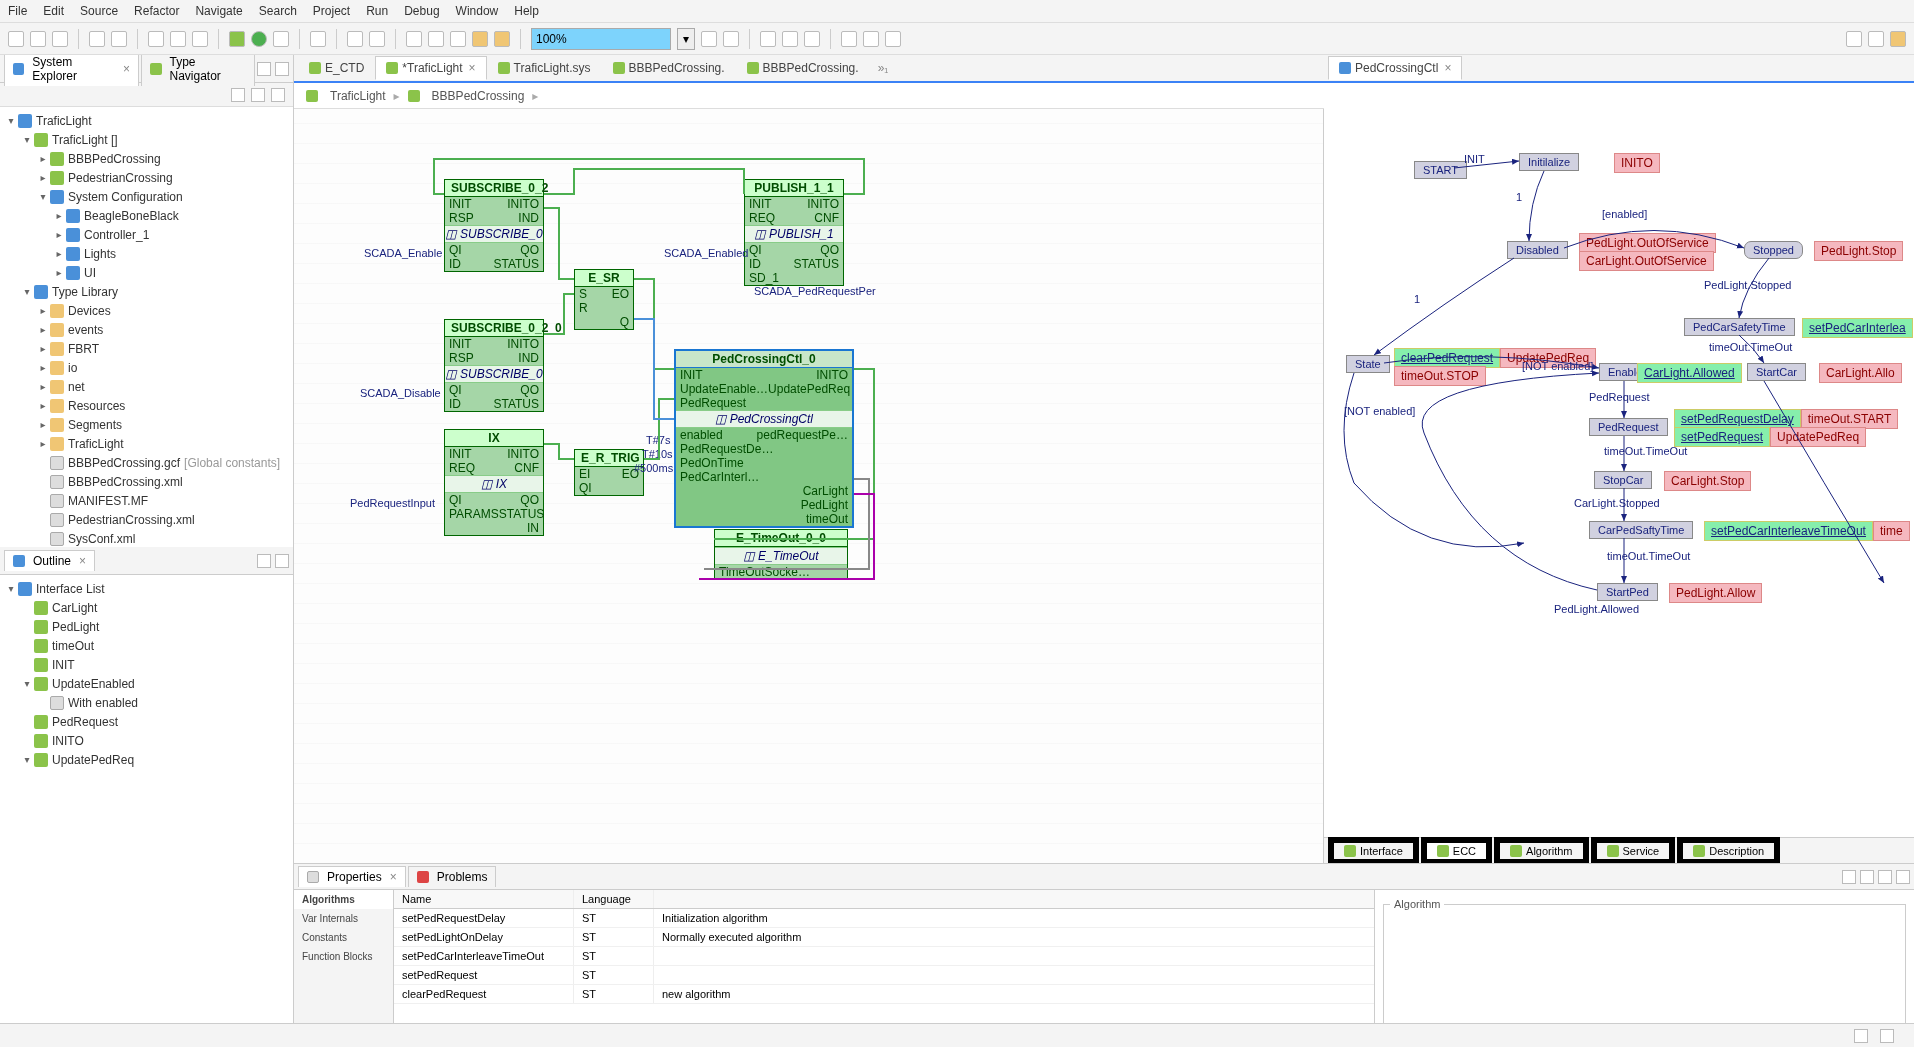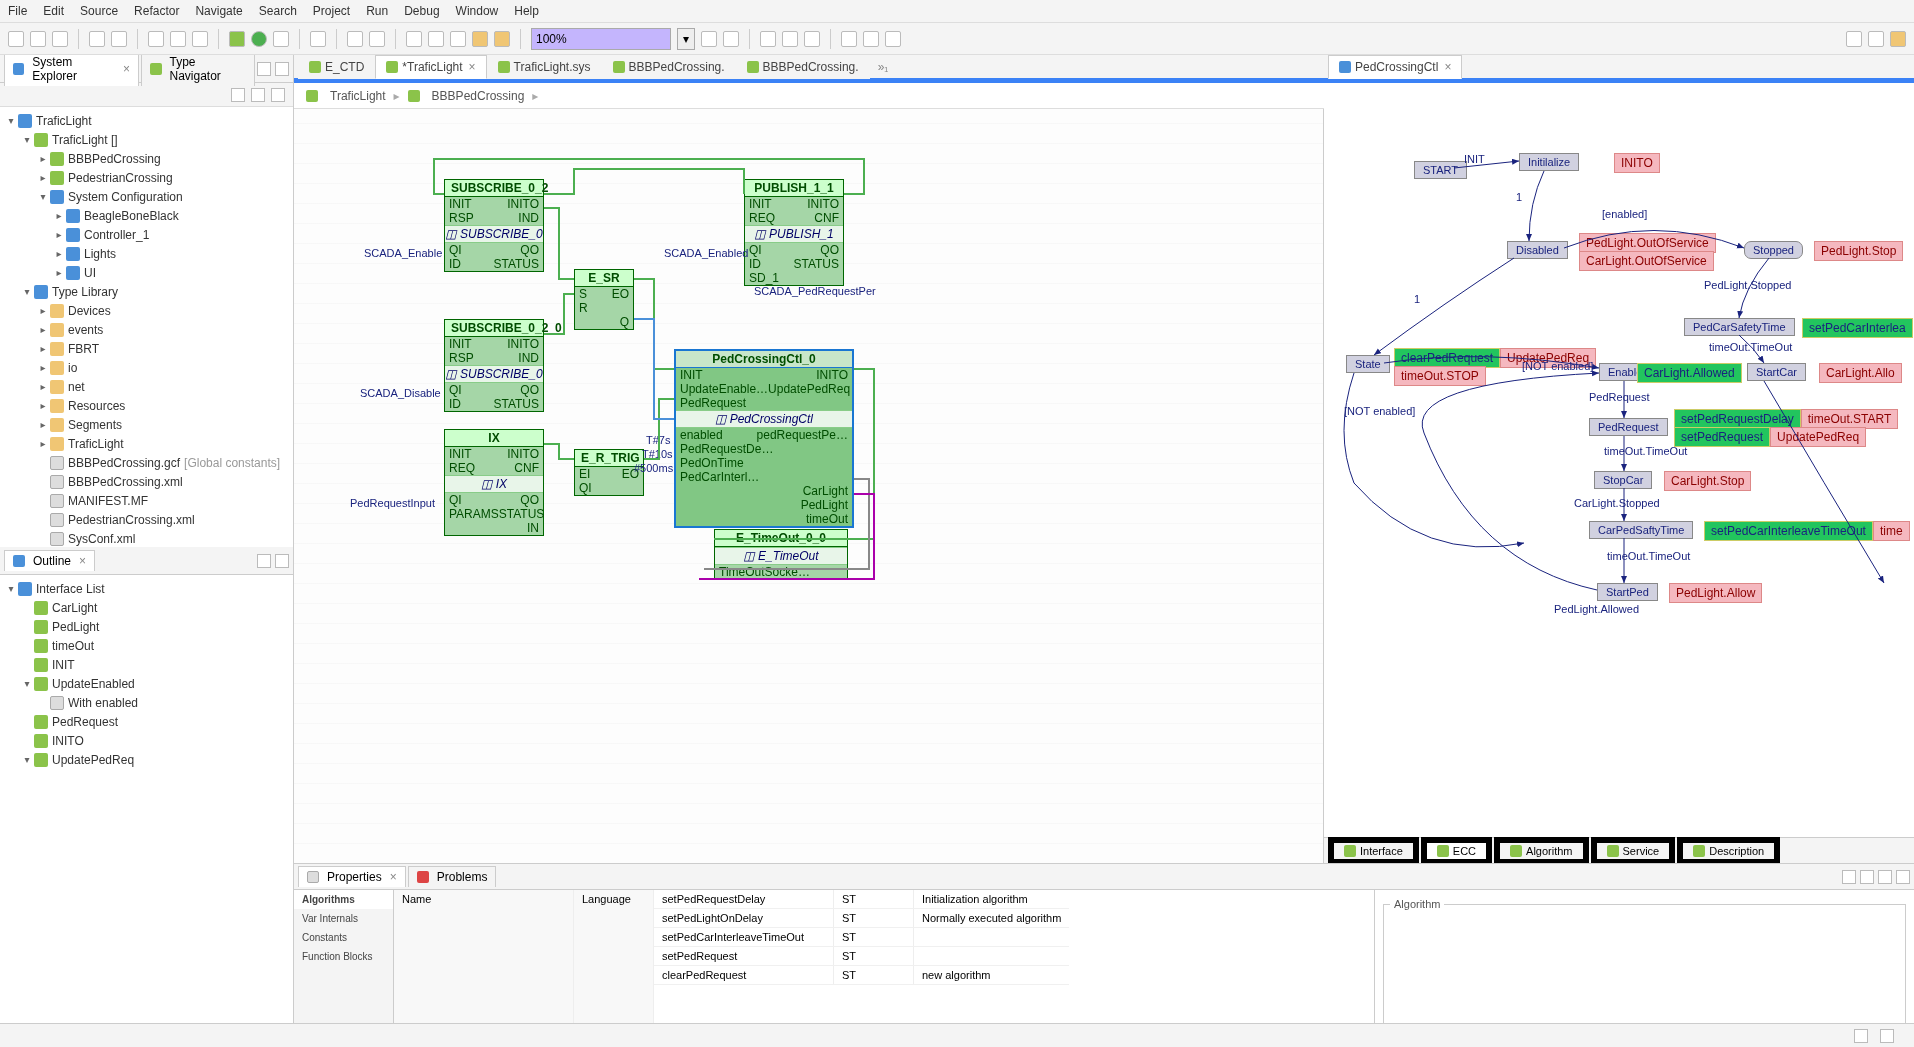--- a/index.html
+++ b/index.html
@@ -2,21 +2,21 @@
 <html><head>
 <meta charset="utf-8">
 <style>
 * { margin: 0; padding: 0; box-sizing: border-box; font-family: "Segoe UI", Tahoma, sans-serif; font-size: 12px; }
 body { background: #f4f4f4; width: 1914px; height: 1047px; overflow: hidden; display: flex; flex-direction: column; }
 .menubar { background: #f4f4f4; border-bottom: 1px solid #ddd; padding: 4px 8px; display: flex; gap: 16px; }
 .menubar span { cursor: pointer; color: #333; }
 .toolbar { background: #f4f4f4; border-bottom: 1px solid #ddd; padding: 4px 8px; display: flex; align-items: center; gap: 6px; height: 32px; }
 .toolbar .icon { width: 16px; height: 16px; display: inline-block; border: 1px solid #bbb; background: #fff; border-radius: 2px; }
 .toolbar .sep { width: 1px; height: 20px; background: #ccc; margin: 0 4px; }
-.toolbar input.zoom { width: 140px; height: 22px; border: 1px solid #aaa; padding: 0 4px; background: #c4b5fd; }
+.toolbar input.zoom { width: 140px; height: 22px; border: 1px solid #aaa; padding: 0 4px; background: #7dd3fc; }
 .toolbar .dd { width: 18px; height: 22px; border: 1px solid #aaa; background: #eee; display: flex; align-items: center; justify-content: center; }
 .main { flex: 1; display: flex; overflow: hidden; }
 .left { width: 294px; display: flex; flex-direction: column; border-right: 1px solid #ccc; background: #fff; }
 .view-tabs { display: flex; align-items: center; background: #f4f4f4; border-bottom: 1px solid #ccc; padding: 2px 4px; height: 28px; }
 .view-tab { display: flex; align-items: center; gap: 4px; padding: 3px 8px; background: #fff; border: 1px solid #ccc; border-bottom: none; margin-right: 2px; font-size: 11px; }
 .view-tab.inactive { background: #f4f4f4; }
 .view-tab .x { color: #888; cursor: pointer; margin-left: 4px; }
 .view-actions { margin-left: auto; display: flex; gap: 4px; }
 .view-actions .icon { width: 14px; height: 14px; border: 1px solid #bbb; background: #fff; }
 .mini-toolbar { height: 24px; background: #f4f4f4; border-bottom: 1px solid #ddd; display: flex; justify-content: flex-end; align-items: center; padding: 0 8px; gap: 6px; }
@@ -27,21 +27,21 @@
 .ticon { width: 14px; height: 14px; margin-right: 4px; display: inline-block; background: #f90; border-radius: 2px; }
 .ticon.blue { background: #4a90d9; }
 .ticon.green { background: #8bc34a; }
 .ticon.folder { background: #f0c674; }
 .ticon.file { background: #ddd; border: 1px solid #aaa; }
 .tree-row .lbl { color: #333; }
 .tree-row .hint { color: #999; margin-left: 4px; }
 .ind0 { padding-left: 2px; } .ind1 { padding-left: 18px; } .ind2 { padding-left: 34px; }
 .ind3 { padding-left: 50px; }
 .center { flex: 1; display: flex; flex-direction: column; overflow: hidden; }
-.editor-tabs { display: flex; align-items: center; background: #f4f4f4; border-bottom: 5px solid #3b82f6; height: 28px; padding: 0 4px; position: relative; }
+.editor-tabs { display: flex; align-items: center; background: #f4f4f4; border-bottom: 2px solid #3b82f6; height: 28px; padding: 0 4px; position: relative; }
 .etab { padding: 4px 10px; background: #f4f4f4; border: 1px solid transparent; cursor: pointer; display: flex; align-items: center; gap: 4px; font-size: 11px; color: #444; }
 .etab.active { background: #fff; border: 1px solid #ccc; border-bottom-color: #fff; }
 .etab .eicon { width: 12px; height: 12px; background: #8bc34a; border-radius: 2px; }
 .etab .eicon.blue { background: #4a90d9; }
 .etab .x { color: #888; margin-left: 2px; }
 .breadcrumb { height: 26px; background: #fff; border-bottom: 1px solid #ddd; display: flex; align-items: center; padding: 0 12px; gap: 8px; font-size: 11px; color: #555; }
 .breadcrumb .arr { color: #aaa; }
 .diagram { flex: 1; background: repeating-linear-gradient(0deg, #fdfdfd, #fdfdfd 19px, #f2f2f2 20px), repeating-linear-gradient(90deg, transparent, transparent 19px, #f2f2f2 20px); position: relative; overflow: hidden; border-right: 1px solid #ccc; }
 .fb { position: absolute; border: 1px solid #060; background: #a5d6a7; font-size: 11px; }
 .fb .title { background: #ccffcc; text-align: center; padding: 1px 6px; font-weight: bold; border-bottom: 1px solid #060; color: #004d00; }
@@ -49,35 +49,35 @@
 .fb .row { display: flex; justify-content: space-between; padding: 0 4px; color: #004d00; line-height: 14px; }
 .fb .type { text-align: center; background: #e8f5e9; font-style: italic; padding: 1px 0; border-top: 1px solid #8c8; border-bottom: 1px solid #8c8; color: #006; }
 .fb.selected { border: 2px solid #1976d2; background: #81c784; }
 .fb.selected .title { background: #c8e6c9; border-bottom-color: #1976d2; }
 .extlabel { position: absolute; font-size: 11px; color: #1a237e; background: transparent; }
 svg.wires { position: absolute; inset: 0; width: 100%; height: 100%; pointer-events: none; }
 .right-pane { width: 590px; display: flex; flex-direction: column; background: #fff; }
 .state-canvas { flex: 1; position: relative; background: #fff; overflow: hidden; }
 .state { position: absolute; background: #d1d1e0; border: 1px solid #888; padding: 2px 8px; font-size: 11px; color: #1a237e; white-space: nowrap; }
 .action { position: absolute; display: flex; font-size: 11px; white-space: nowrap; }
-.action .alg { background: #22c55e; border: 1px solid #cc6; padding: 2px 6px; color: #1a237e; }
+.action .alg { background: #86efac; border: 1px solid #cc6; padding: 2px 6px; color: #1a237e; text-decoration: underline; }
 .action .evt { background: #f5b8bf; border: 1px solid #d88; padding: 2px 6px; color: #8b0000; }
 .trans-label { position: absolute; font-size: 11px; color: #1a237e; white-space: nowrap; }
 svg.state-wires { position: absolute; inset: 0; width: 100%; height: 100%; pointer-events: none; }
 .bottom-tabs { height: 26px; border-top: 1px solid #ccc; background: #f4f4f4; display: flex; align-items: center; padding: 0 4px; gap: 2px; }
 .btab { padding: 2px 10px; font-size: 11px; border: 6px solid #000000; background: #f4f4f4; cursor: pointer; display: flex; align-items: center; gap: 4px; }
 .btab.active { background: #fff; }
 .btab .bicon { width: 12px; height: 12px; background: #8bc34a; border-radius: 2px; }
 .bottom-panel { height: 160px; display: flex; border-top: 1px solid #ccc; background: #fff; }
 .left .system-area { height: 492px; }
 .properties-wrap { flex: 1; display: flex; flex-direction: column; }
 .prop-sidebar { width: 100px; border-right: 1px solid #ccc; background: #f4f4f4; }
 .prop-sidebar .item { padding: 4px 8px; font-size: 10px; color: #444; cursor: pointer; }
 .prop-sidebar .item.first { font-weight: bold; background: #fff; }
-.prop-table { flex: 1; display: flex; }
+.prop-table { flex: 1; display: flex; flex-direction: column; }
 .prop-header { display: flex; border-bottom: 1px solid #ccc; background: #f8f8f8; }
 .prop-header div, .prop-row div { padding: 3px 8px; font-size: 11px; }
 .col-name { width: 180px; border-right: 1px solid #eee; }
 .col-lang { width: 80px; border-right: 1px solid #eee; }
 .col-comment { flex: 1; }
 .prop-row { display: flex; border-bottom: 1px solid #f0f0f0; }
 .algo-box { width: 540px; border-left: 1px solid #ccc; padding: 8px; position: relative; }
 .algo-box fieldset { border: 1px solid #ccc; padding: 6px; height: 140px; }
 .algo-box legend { font-size: 11px; color: #555; padding: 0 4px; }
 .statusbar { height: 24px; background: #f4f4f4; border-top: 1px solid #ccc; display: flex; align-items: center; justify-content: flex-end; padding: 0 20px; gap: 12px; }

